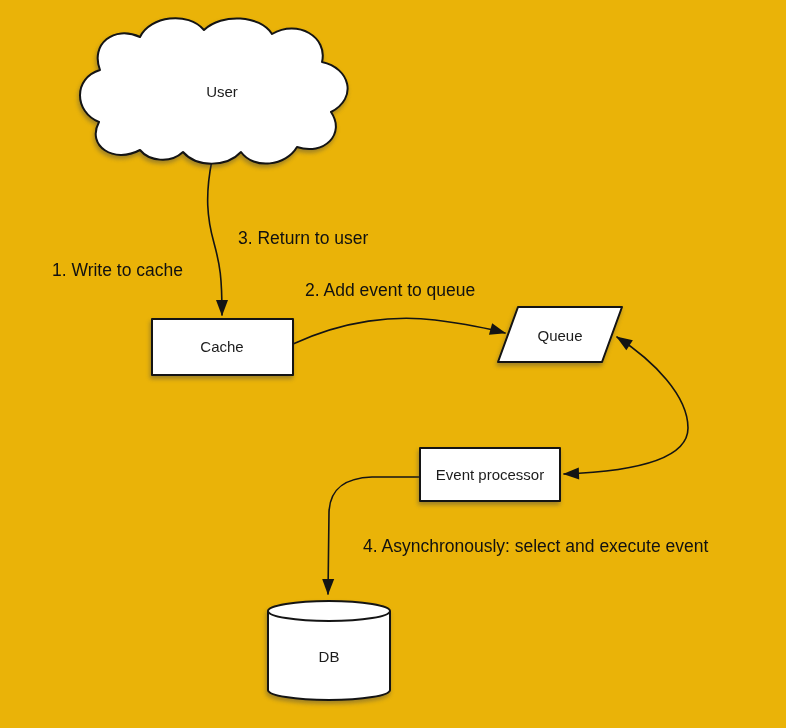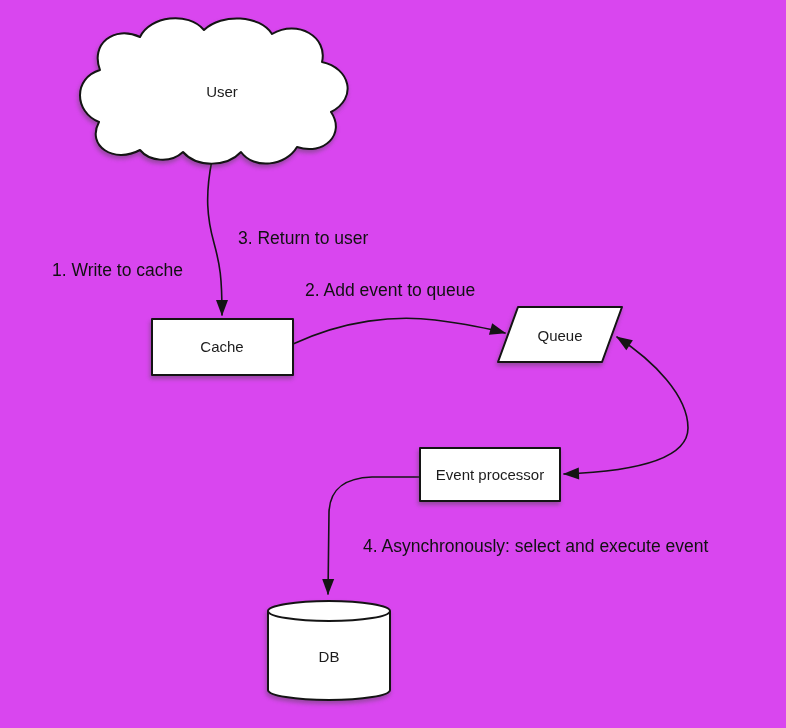--- a/index.html
+++ b/index.html
@@ -4,21 +4,21 @@
 <style>
   html, body {
     margin: 0;
     padding: 0;
     background: #ffffff;
   }
   .stage {
     position: relative;
     width: 786px;
     height: 728px;
-    background: #d946ef;
+    background: #eab308;
     font-family: "Liberation Sans", sans-serif;
   }
   svg { display: block; }
   .shape {
     fill: #ffffff;
     stroke: #141414;
     stroke-width: 2;
     stroke-linejoin: round;
   }
   .shadow {

